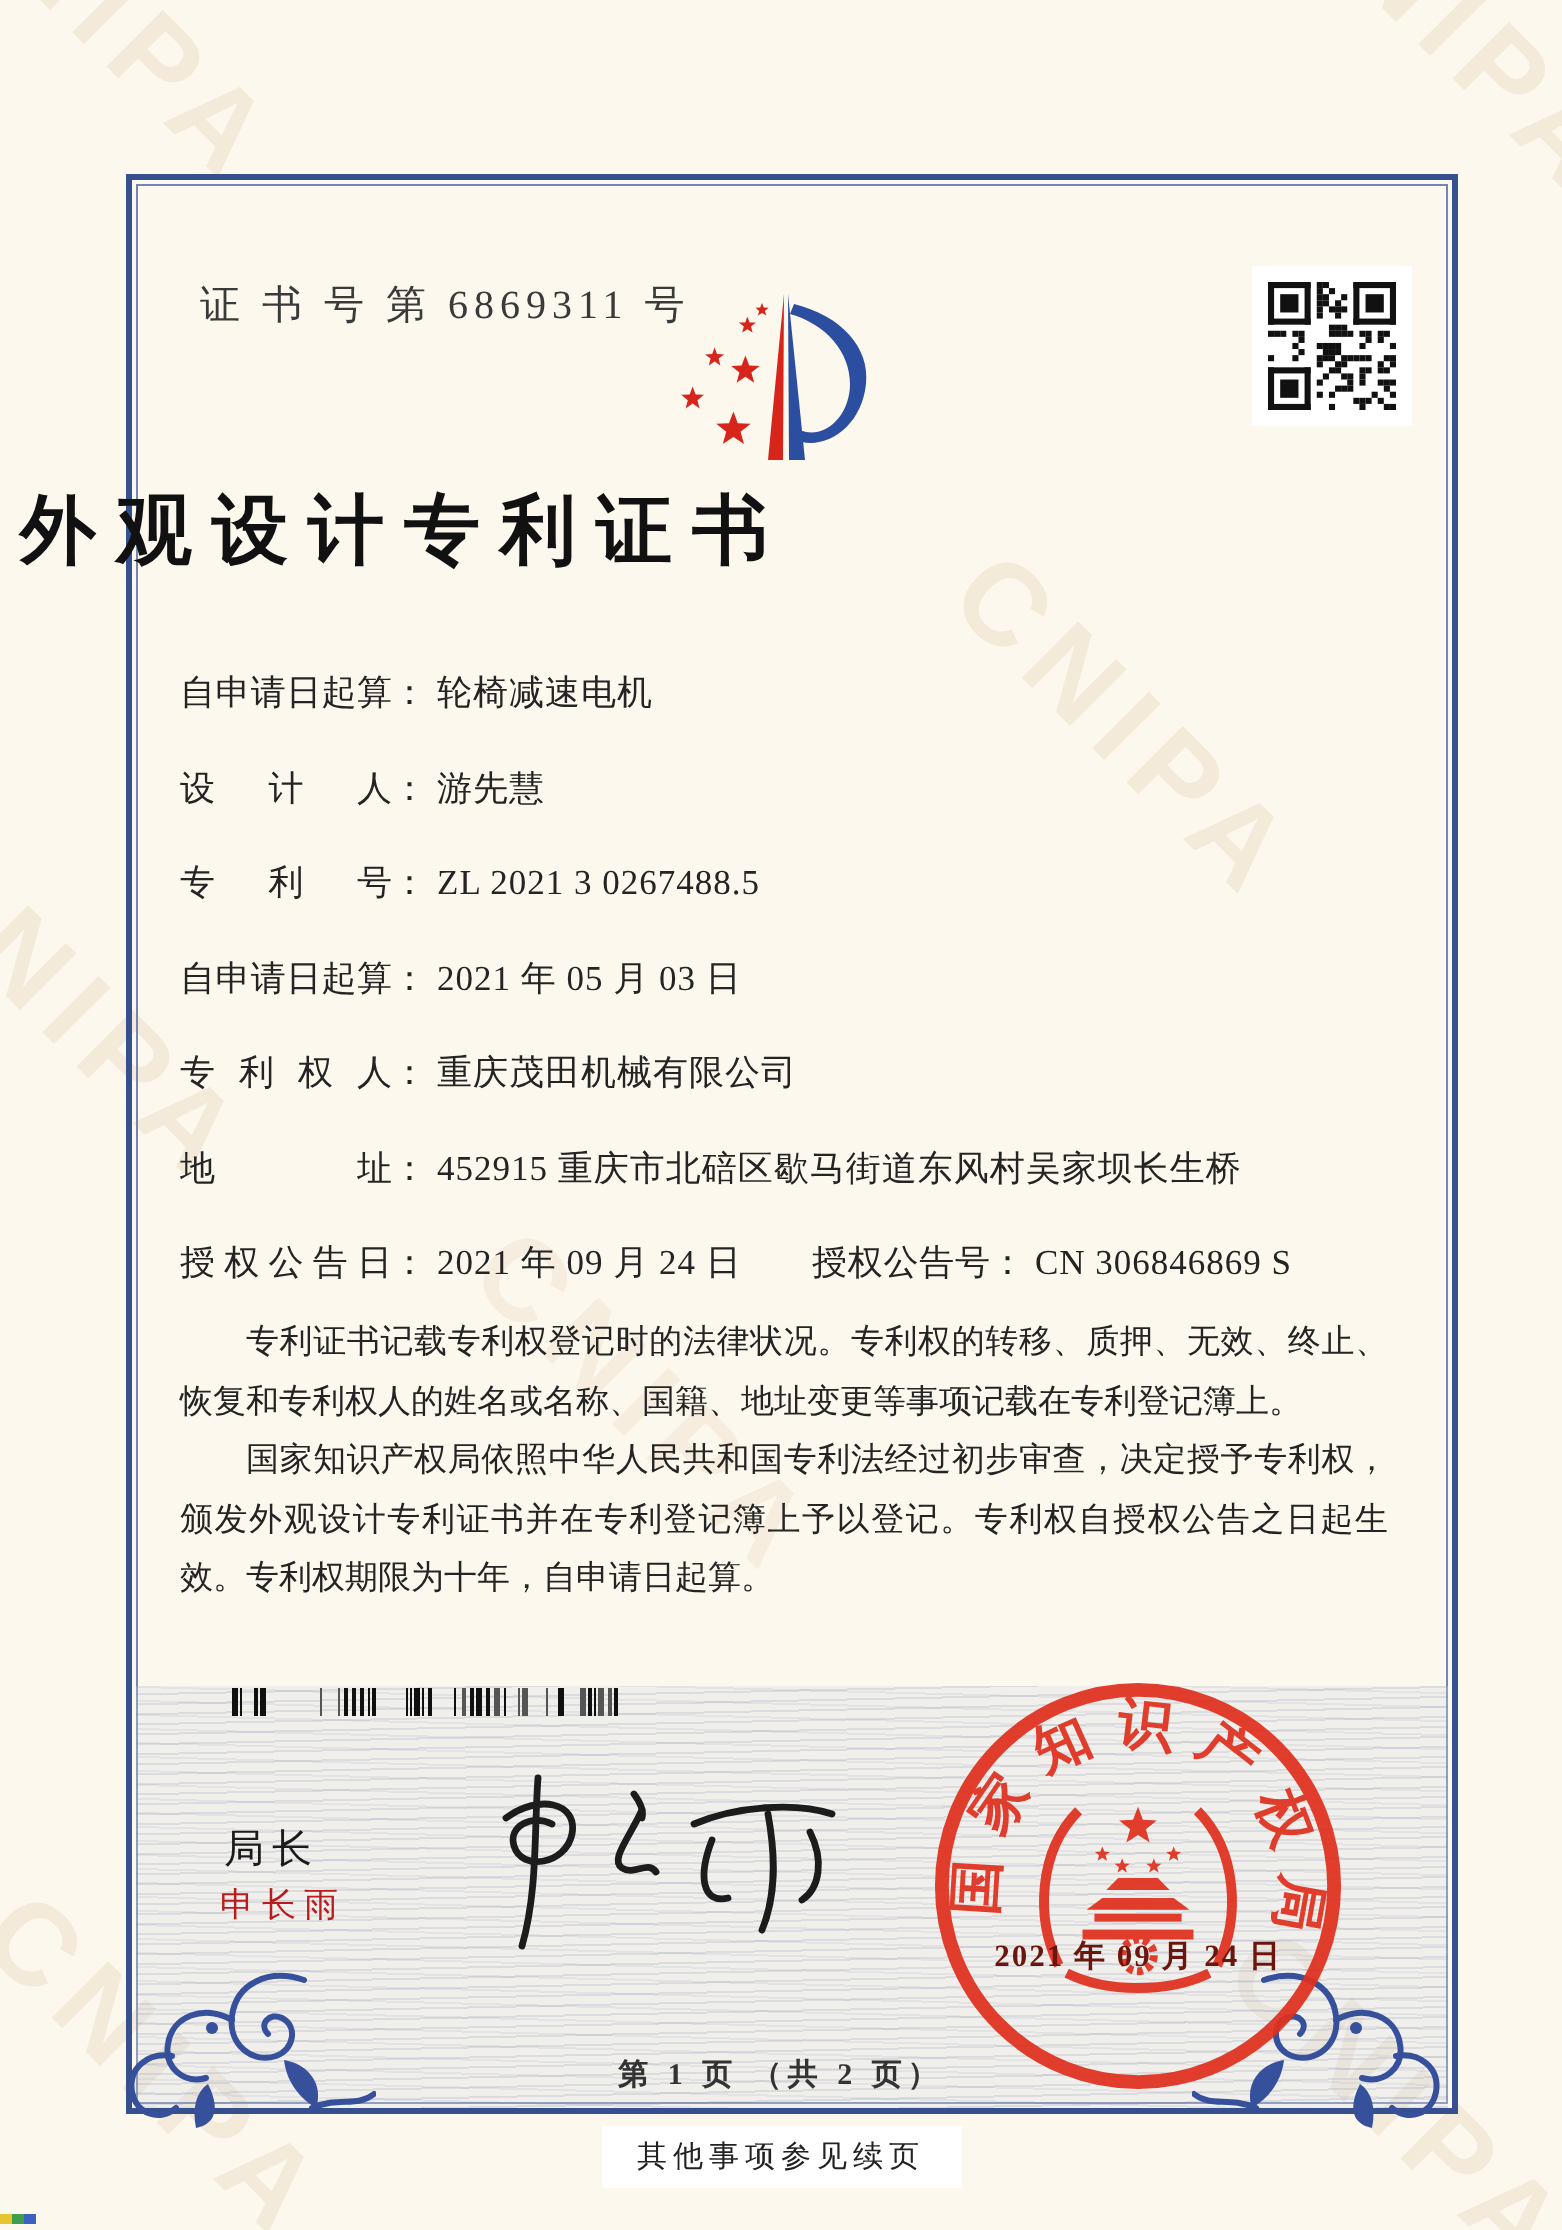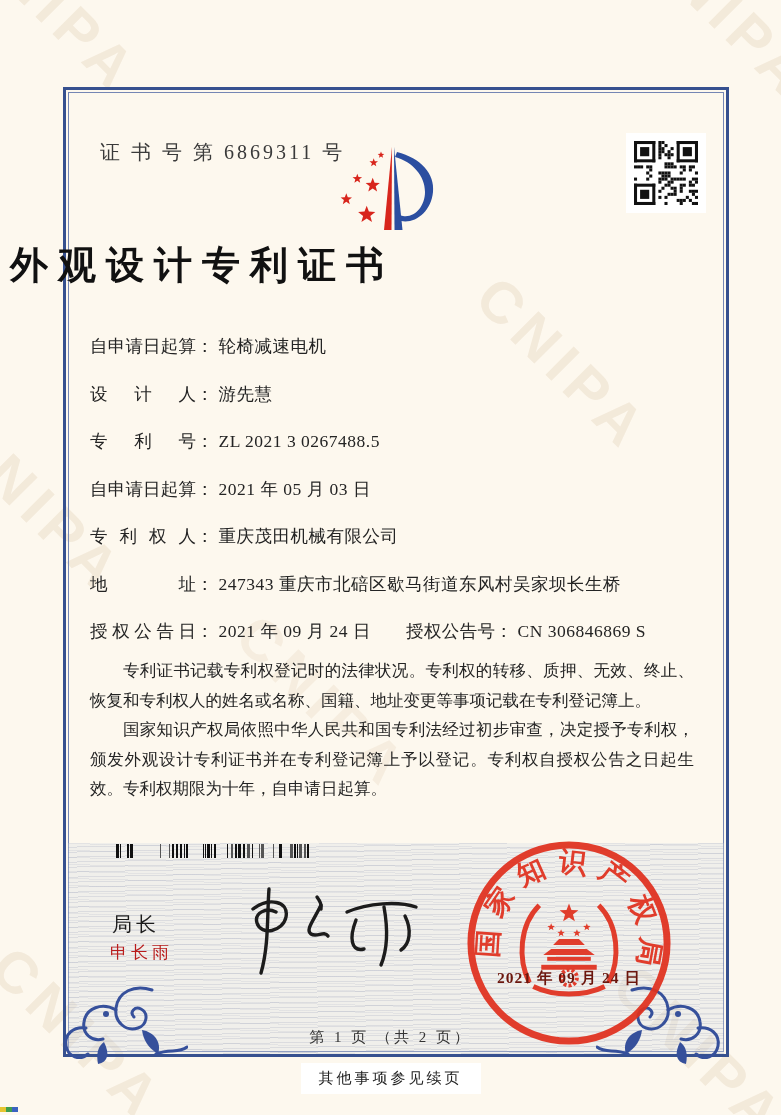--- a/index.html
+++ b/index.html
@@ -87,21 +87,21 @@
     position:absolute; left:464px; top:968px; width:210px; text-align:center; z-index:5;
     font-size:15.5px; font-weight:700; letter-spacing:1px; color:#6b160d;
   }
   
   .orn { position:absolute; top:984px; width:132px; height:84px; z-index:2; }
   .orn-left { left:56px; }
   .orn-right { left:596px; transform:scaleX(-1); }
   
   .page-no {
     position:absolute; left:0; top:1028px; width:100%; text-align:center; z-index:2;
-    font-size:15px; letter-spacing:3px; color:#333;
+    font-size:15px; letter-spacing:3px; color:#333;font-weight:bold;
   }
   .note {
     position:absolute; left:50%; transform:translateX(-50%); top:1063px; z-index:2;
     background:#fff; padding:6px 18px; font-size:15px; letter-spacing:3px; color:#222;
   }
   .scan-strip { position:absolute; left:0; top:1107px; height:5px; z-index:3; display:flex; }
   .scan-strip i { display:block; width:6px; height:5px; }
 </style>
 </head>
 <body>
@@ -274,21 +274,21 @@
       <span class="fvalue">2021 年 05 月 03 日</span>
     </div>
     <div class="frow">
       <span class="flabel">专利权人</span>
         <span class="fcolon">：</span>
       <span class="fvalue">重庆茂田机械有限公司</span>
     </div>
     <div class="frow">
       <span class="flabel">地址</span>
         <span class="fcolon">：</span>
-      <span class="fvalue">247343  重庆市北碚区歇马街道东风村吴家坝长生桥</span>
+      <span class="fvalue">452915  重庆市北碚区歇马街道东风村吴家坝长生桥</span>
     </div>
     <div class="frow">
       <span class="grant-group1">
         <span class="flabel">授权公告日</span>
           <span class="fcolon">：</span>
         <span class="fvalue">2021 年 09 月 24 日</span>
       </span>
       <span class="grant-group2">
         <span class="flabel">授权公告号</span>
           <span class="fcolon">：</span>

